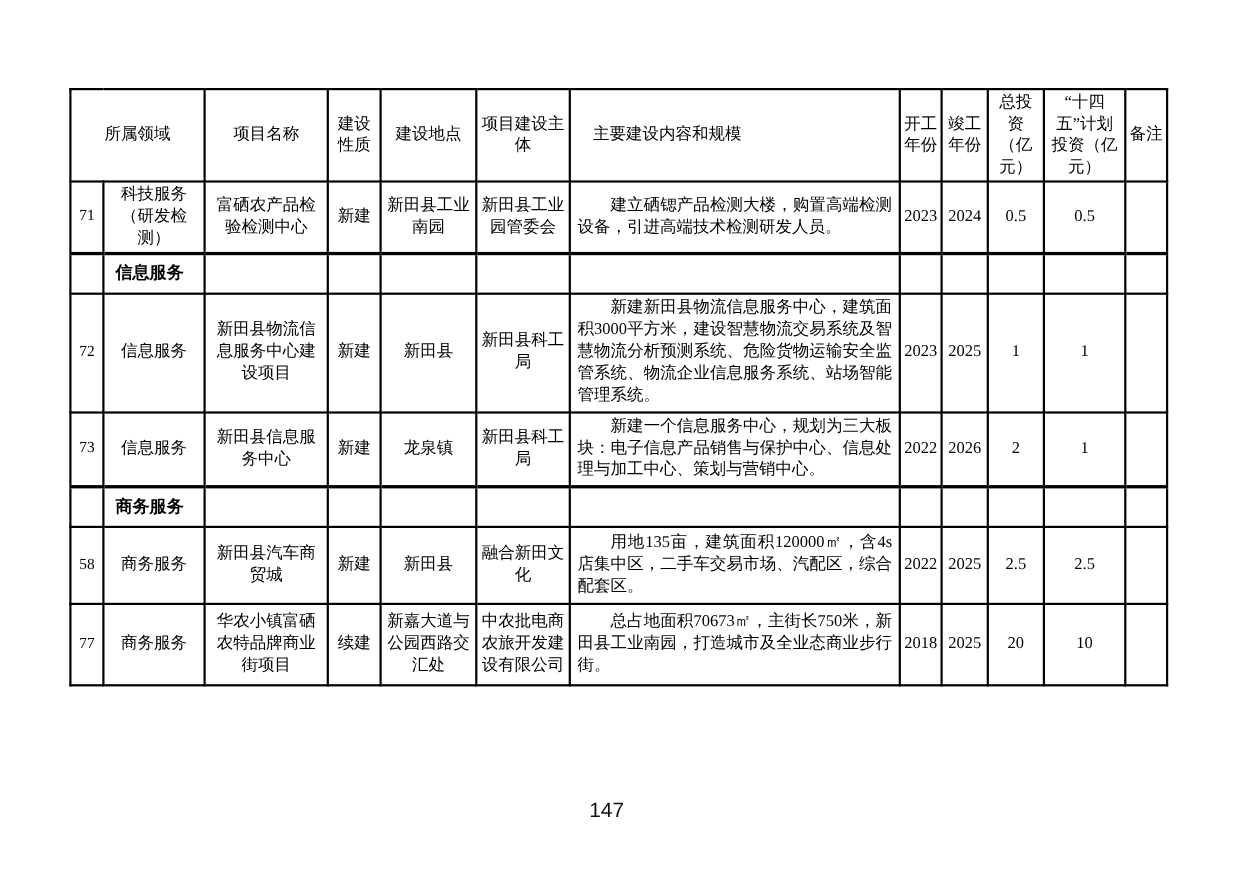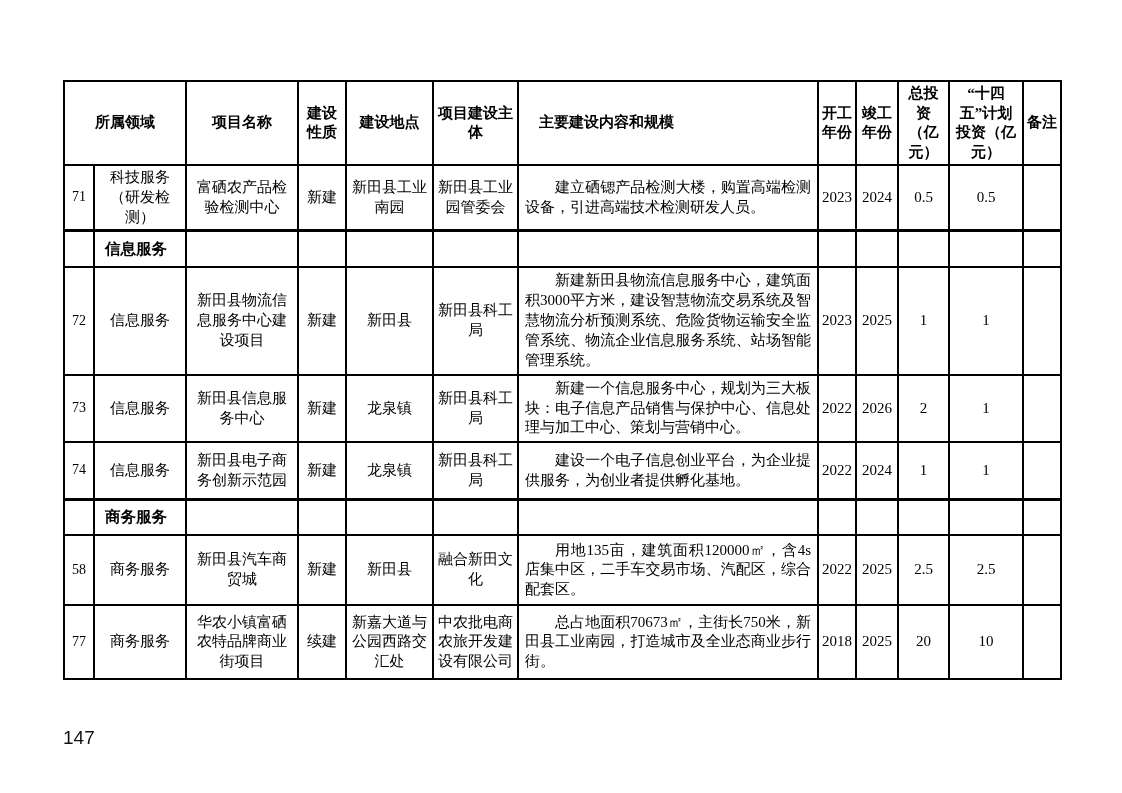--- a/index.html
+++ b/index.html
@@ -13,35 +13,35 @@
   table.plan {
     position: absolute; left: 63px; top: 80px; width: 997px;
     border-collapse: collapse; table-layout: fixed;
   }
   .plan th, .plan td {
     border: 2px solid #000;
     font-size: 15px; line-height: 1.32;
     text-align: center; vertical-align: middle;
     padding: 2px 3px; overflow: hidden; word-break: break-all;
   }
-  .plan th { font-weight: bold; line-height: 1.3; }
+  .plan th { font-weight: normal; line-height: 1.3; }
   .plan th.content-h { text-align: left; padding-left: 20px; word-break: keep-all; }
   .plan td.content {
     text-align: justify; text-align-last: left;
     text-indent: 2em; padding: 3px 6px; border-radius: 19px;
   }
   .plan tr.section-row td { border-top: 3px solid #000; }
   .plan td.section {
     font-weight: bold; text-align: left; padding-left: 10px;
     font-size: 15.5px;
   }
   .plan td.num { font-size: 14px; }
   .pageno {
-    position: absolute; left: 63px; top: 727px; width: 997px;
-    font-family: "Liberation Sans", sans-serif;
+    position: absolute; left: 53px; top: 727px; width: 997px;
+    text-align: center; font-family: "Liberation Sans", sans-serif;
     font-size: 19px; color: #111;
   }
 </style>
 </head>
 <body>
 
 <div class="page">
 
   <table class="plan">
     <colgroup>
@@ -127,34 +127,20 @@
       <td>龙泉镇</td>
       <td>新田县科工局</td>
       <td class="content">新建一个信息服务中心，规划为三大板块：电子信息产品销售与保护中心、信息处理与加工中心、策划与营销中心。</td>
       <td>2022</td>
       <td>2026</td>
       <td>2</td>
       <td>1</td>
       <td></td>
     </tr>
 
-    <tr style="height:57px">
-      <td class="num">74</td>
-      <td>信息服务</td>
-      <td>新田县电子商务创新示范园</td>
-      <td>新建</td>
-      <td>龙泉镇</td>
-      <td>新田县科工局</td>
-      <td class="content">建设一个电子信息创业平台，为企业提供服务，为创业者提供孵化基地。</td>
-      <td>2022</td>
-      <td>2024</td>
-      <td>1</td>
-      <td>1</td>
-      <td></td>
-    </tr>
 
     <tr class="section-row" style="height:36px">
       <td></td>
       <td class="section">商务服务</td>
       <td></td>
       <td></td>
       <td></td>
       <td></td>
       <td></td>
       <td></td>

